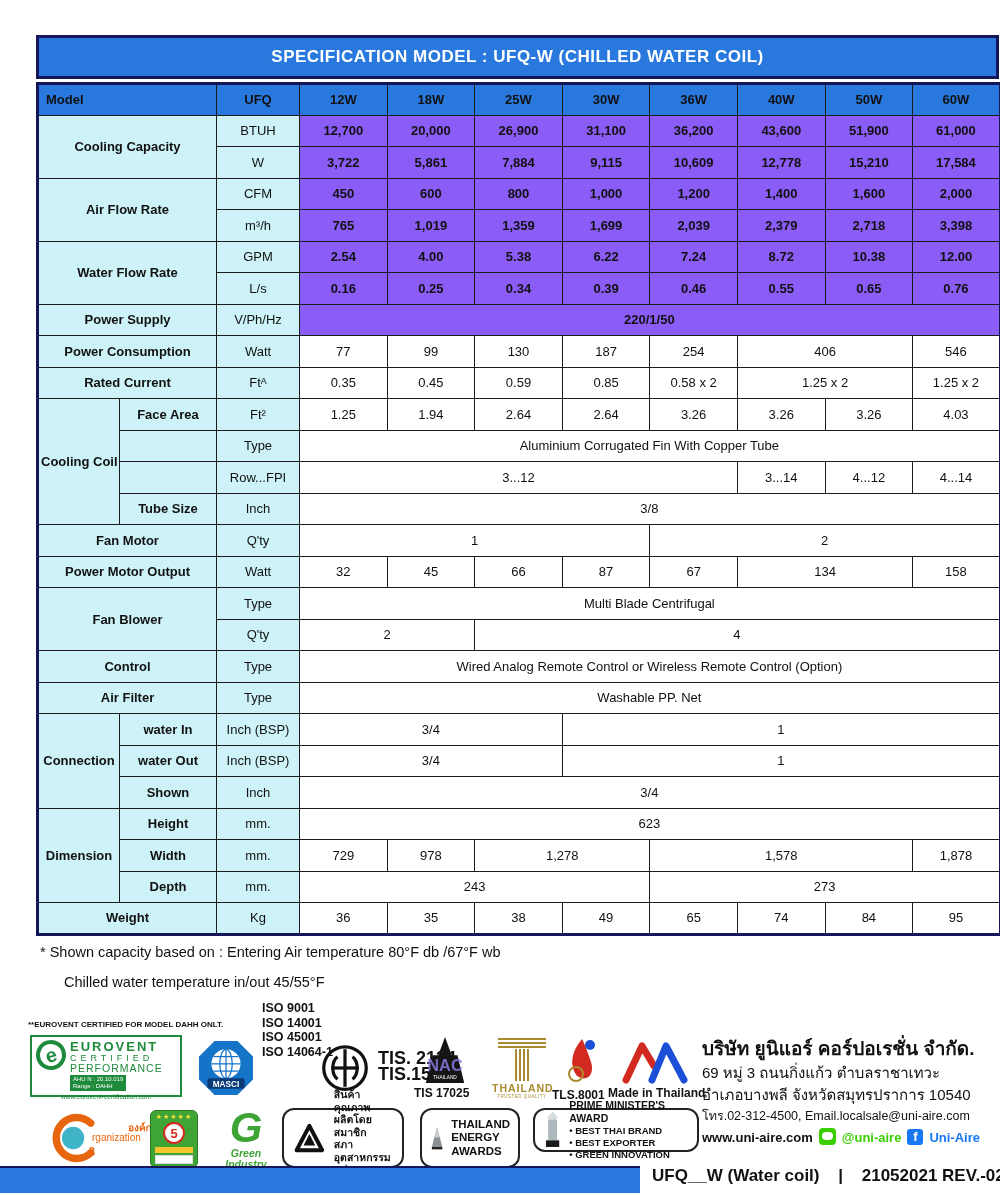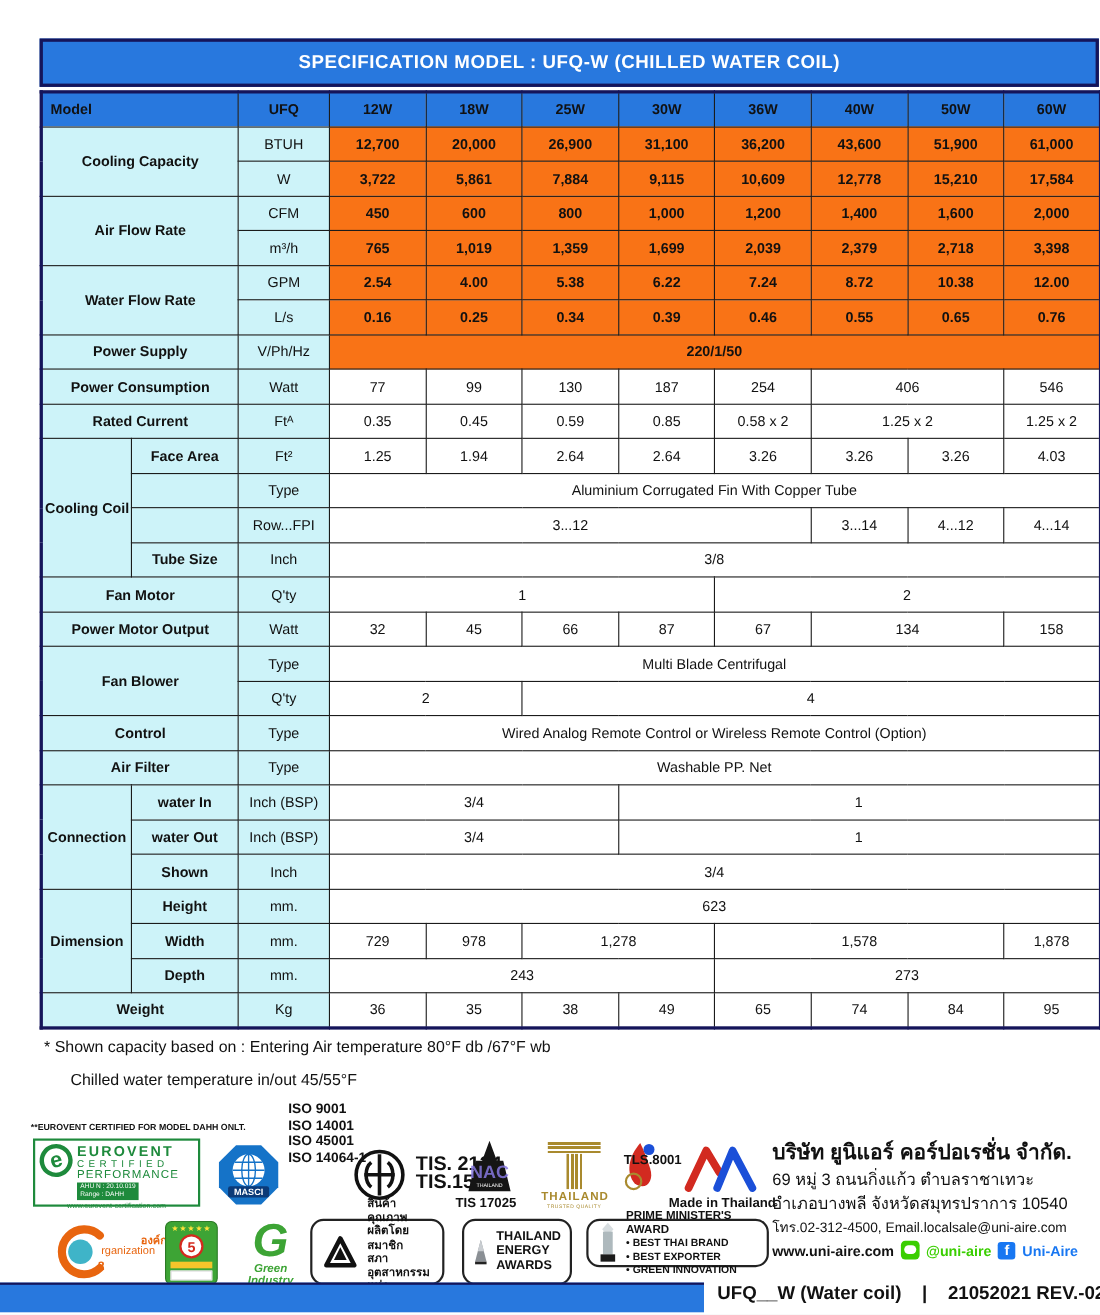--- a/index.html
+++ b/index.html
@@ -23,21 +23,21 @@
   table.spec{width:963px;border-collapse:collapse;table-layout:fixed;border:3px solid var(--bdark);}
   table.spec th,table.spec td{border:1.6px solid var(--line);height:31.5px;overflow:visible;
     font-size:13px;color:#111;text-align:center;vertical-align:middle;padding:0 2px;}
   th.hdr{background:var(--blue);color:#fff;font-weight:bold;font-size:14.5px;}
   th.hdr.left{text-align:left;padding-left:7px;}
   td.lbl{background:var(--cyan);font-weight:bold;font-size:13.5px;text-align:left;padding-left:6px;white-space:nowrap;}
   td.lblnr{border-right:none;}
   td.sub{background:var(--cyan);font-weight:bold;font-size:13px;text-align:center;}
   td.unit{background:var(--cyan);font-size:12.5px;}
   td.val{background:#fff;font-size:13px;}
-  td.valb{background:#f97316;font-size:13.5px;font-weight:bold;}
+  td.valb{background:#8b5cf6;font-size:13.5px;font-weight:bold;}
   td.mrg{background:var(--cyan);border-left:none;}
   td.nb{border-bottom:none;}
   td.nt{border-top:none;}
 
   
   .note1{position:absolute;left:40px;top:944px;font-size:14.5px;color:#111;}
   .note2{position:absolute;left:64px;top:974px;font-size:14.5px;color:#111;}
 
   
   .cert-note{position:absolute;left:28px;top:1020px;font-size:8px;font-weight:bold;color:#111;}
@@ -73,21 +73,21 @@
 
   
   .ttq{left:492px;top:1038px;width:60px;text-align:center;}
   .ttq-top{width:48px;height:11px;margin:0 auto;background:repeating-linear-gradient(to bottom,#A98A2E 0 2.5px,#fff 2.5px 4px);}
   .ttq-stem{width:15px;height:32px;margin:0 auto;background:repeating-linear-gradient(to right,#A98A2E 0 2.5px,#fff 2.5px 4px);}
   .ttq-t1{color:#A98A2E;font-size:10.5px;font-weight:bold;letter-spacing:1px;margin-top:1px;}
   .ttq-t2{color:#A98A2E;font-size:4.5px;letter-spacing:.5px;}
 
   
   .tls{left:560px;top:1036px;width:44px;height:50px;}
-  .tls-cap{left:552px;top:1047px;margin-left:15px;}
+  .tls-cap{left:552px;top:1088px;}
 
   
   .mit{left:618px;top:1038px;width:76px;height:46px;}
   .mit-cap{left:608px;top:1086px;white-space:nowrap;}
 
   
   .co2{left:48px;top:1112px;width:95px;height:52px;}
   .co2 svg{position:absolute;left:0;top:0;}
   .co2-t1{position:absolute;left:52px;top:8px;color:#E8650F;font-size:10px;font-weight:bold;margin-left:28px;}
   .co2-t2{position:absolute;left:44px;top:20px;color:#E8650F;font-size:10px;font-weight:normal;}

